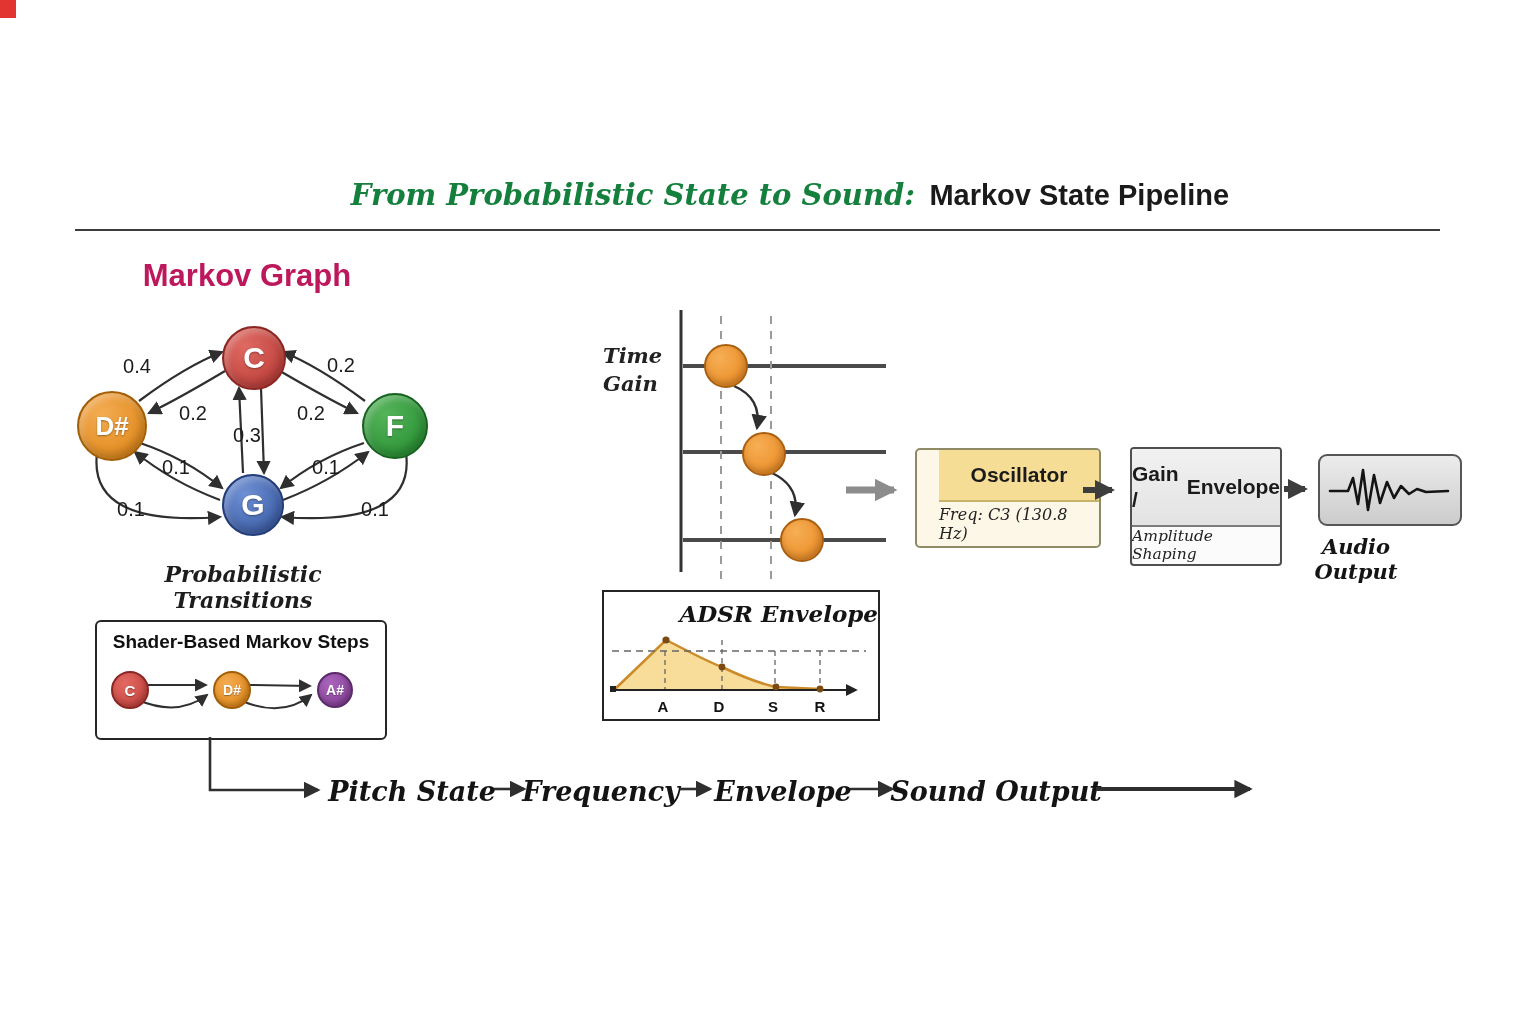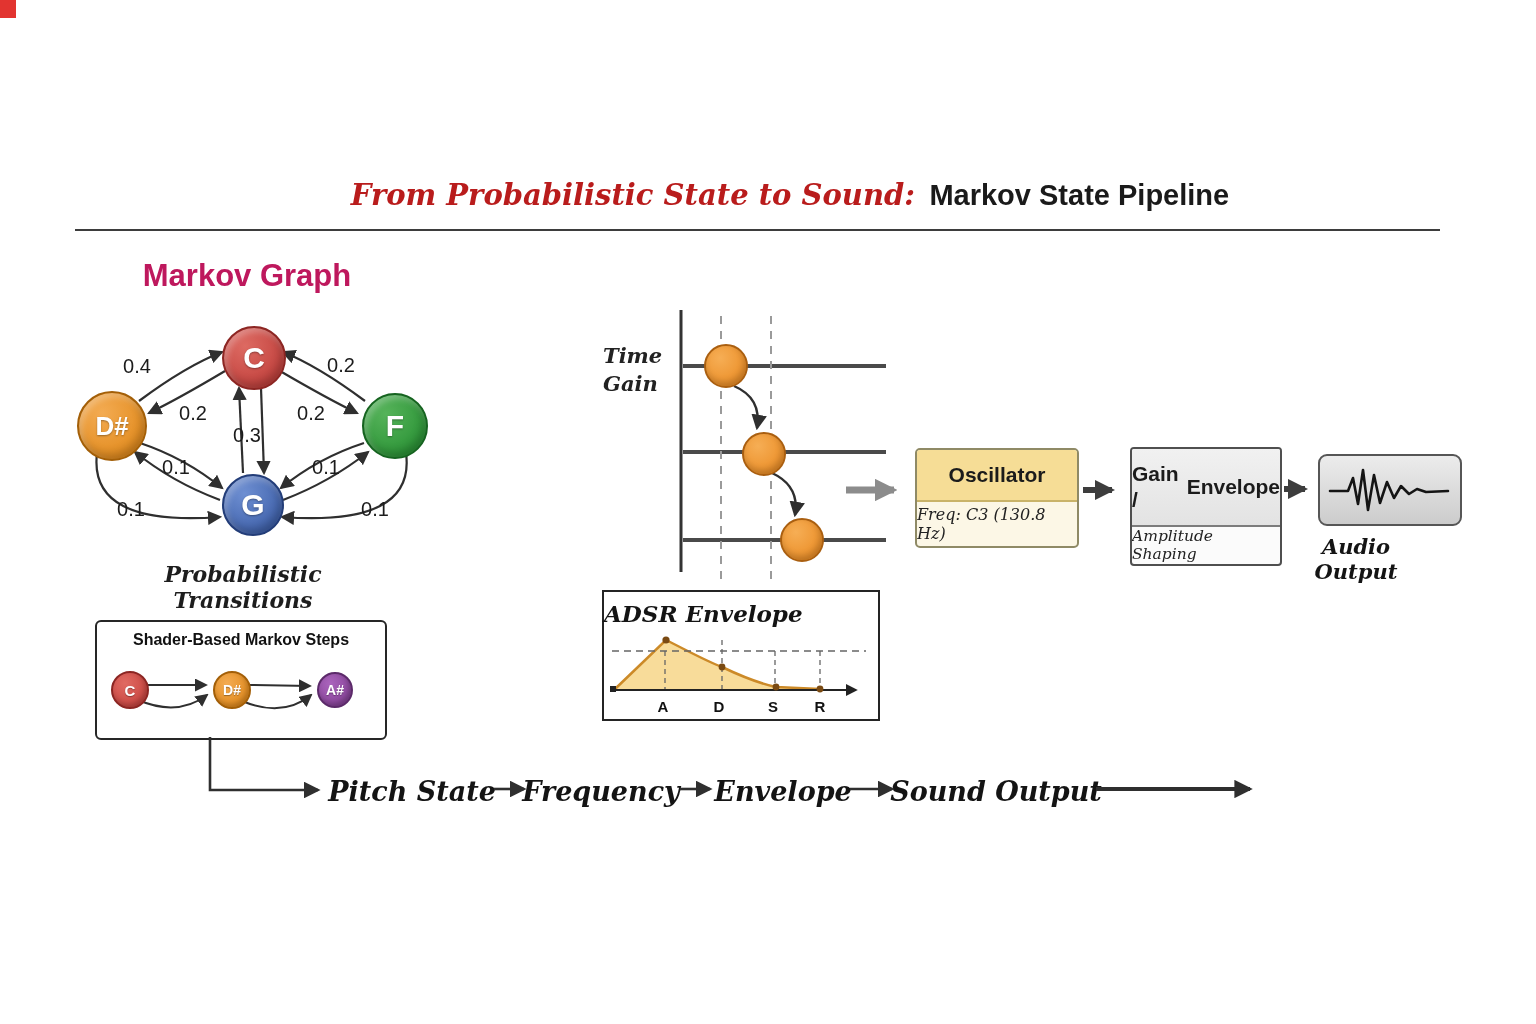--- a/index.html
+++ b/index.html
@@ -1,21 +1,21 @@
 <!DOCTYPE html>
 <html><head>
 <meta charset="utf-8">
 <style>
   html,body{margin:0;padding:0;background:#ffffff;}
   .stage{position:relative;width:1536px;height:1024px;background:#ffffff;overflow:hidden;
          font-family:"Liberation Sans",sans-serif;}
   .corner{position:absolute;left:0;top:0;width:16px;height:18px;background:#e23430;z-index:9;}
 
   .title{position:absolute;top:178px;left:0;width:1536px;text-align:center;white-space:nowrap;z-index:3;}
-  .t-italic{font:italic 600 29px "DejaVu Serif",serif;color:#b91c1c;margin-left:44px;}
+  .t-italic{font:italic 600 29px "DejaVu Serif",serif;color:#15803d;margin-left:44px;}
   .t-bold{font:bold 29px "Liberation Sans",sans-serif;color:#1a1a1a;margin-left:10px;}
 
   .sec-h{position:absolute;font-size:31px;font-weight:bold;color:#be185d;text-align:center;z-index:3;}
   .h-markov{left:132px;top:258px;width:230px;}
   .h-step{left:640px;top:258px;width:230px;}
   .h-audio{left:1118px;top:258px;width:250px;}
 
   .overlay{position:absolute;left:0;top:0;z-index:5;pointer-events:none;}
 
   .node{position:absolute;border-radius:50%;display:flex;align-items:center;justify-content:center;
@@ -31,40 +31,40 @@
   .node-g{left:222px;top:474px;width:58px;height:58px;font-size:30px;
           background:radial-gradient(circle at 35% 30%, #6e8fd2, #32549f);border:2px solid #233d78;}
 
   .elabel{position:absolute;transform:translate(-50%,-50%);font-size:20px;color:#1c1c1c;z-index:8;}
 
   .caption{position:absolute;left:108px;top:561px;width:270px;text-align:center;
            font:italic 600 22px "DejaVu Serif",serif;color:#1d1d1d;z-index:3;}
 
   .shader-box{position:absolute;left:95px;top:620px;width:288px;height:116px;background:#ffffff;
               border:2.5px solid #262626;border-radius:6px;z-index:2;}
-  .shader-title{margin-top:9px;text-align:center;font-size:16px;font-weight:bold;color:#111;}
+  .shader-title{margin-top:9px;text-align:center;font-size:19px;font-weight:bold;color:#111;}
   .mini{position:absolute;border-radius:50%;display:flex;align-items:center;justify-content:center;
         color:#fff;font-weight:bold;font-size:15px;z-index:8;text-shadow:0 1px 1px rgba(0,0,0,.35);
         box-shadow:inset -2px -3px 5px rgba(0,0,0,.22);}
   .mini-c{left:111px;top:671px;width:34px;height:34px;
           background:radial-gradient(circle at 35% 30%, #e06a62, #c23c38);border:2px solid #8c2623;}
   .mini-dsharp{left:213px;top:671px;width:34px;height:34px;font-size:14px;
           background:radial-gradient(circle at 35% 30%, #f3ab52, #dd820f);border:2px solid #a35f08;}
   .mini-asharp{left:317px;top:672px;width:32px;height:32px;font-size:14px;
           background:radial-gradient(circle at 35% 30%, #aa64bc, #7d3a8e);border:2px solid #5c2a6a;}
 
   .time-label{position:absolute;left:603px;top:342px;width:70px;text-align:left;
               font:italic 600 21px "DejaVu Serif",serif;color:#222;line-height:1.35;z-index:3;}
   .step-dot{position:absolute;width:40px;height:40px;border-radius:50%;z-index:8;
             background:radial-gradient(circle at 35% 30%, #f6ae55, #e8861c);border:2px solid #aa5f10;
             box-shadow:inset -2px -4px 6px rgba(0,0,0,.2);}
   .dot1{left:704px;top:344px;} .dot2{left:742px;top:432px;} .dot3{left:780px;top:518px;}
 
   .osc-box{position:absolute;left:915px;top:448px;width:160px;height:96px;background:#fcf7e6;
-           border:2px solid #8f8a66;border-radius:5px;z-index:2;overflow:hidden;}
+           border:2px solid #8f8a66;border-radius:5px;z-index:2;overflow:hidden;padding-left:22px;}
   .osc-head{height:50px;background:#f6dd96;border-bottom:2px solid #c9b369;display:flex;
             align-items:center;justify-content:center;font-size:21px;font-weight:bold;color:#1b1b1b;}
   .osc-sub{height:44px;display:flex;align-items:center;justify-content:center;
            font:italic 16px "DejaVu Serif",serif;color:#222;}
 
   .gain-box{position:absolute;left:1130px;top:447px;width:148px;height:115px;background:#fbfbfb;
             border:2px solid #4f4f4f;border-radius:4px;z-index:2;overflow:hidden;}
   .gain-head{height:76px;background:linear-gradient(#f1f1f1,#e3e3e3);border-bottom:2px solid #7c7c7c;
              display:flex;flex-direction:row;align-items:center;justify-content:center;
              font-size:21px;font-weight:bold;color:#1b1b1b;line-height:1.25;}
@@ -72,21 +72,21 @@
             font:italic 15.5px "DejaVu Serif",serif;color:#222;}
 
   .audio-box{position:absolute;left:1318px;top:454px;width:140px;height:68px;border:2px solid #565656;
              border-radius:9px;background:linear-gradient(#ececec,#cccccc);z-index:2;
              display:flex;align-items:center;justify-content:center;}
   .audio-label{position:absolute;left:1280px;top:534px;width:152px;text-align:center;
                font:italic 600 21px "DejaVu Serif",serif;color:#141414;z-index:3;}
 
   .adsr-box{position:absolute;left:602px;top:590px;width:274px;height:127px;background:#ffffff;
             border:2.5px solid #242424;z-index:2;}
-  .adsr-title{margin-top:8px;text-align:left;font:italic 600 23px "DejaVu Serif",serif;color:#141414;}
+  .adsr-title{margin-top:8px;text-align:right;font:italic 600 23px "DejaVu Serif",serif;color:#141414;}
   .adsr-lab{position:absolute;transform:translate(-50%,0);font-size:15px;font-weight:bold;color:#111;z-index:8;}
 
   .flow-word{position:absolute;transform:translate(-50%,-50%);white-space:nowrap;z-index:3;
              font:italic 600 27px "DejaVu Serif",serif;color:#141414;}
 </style>
 </head>
 <body>
 
 <div class="stage">
 

